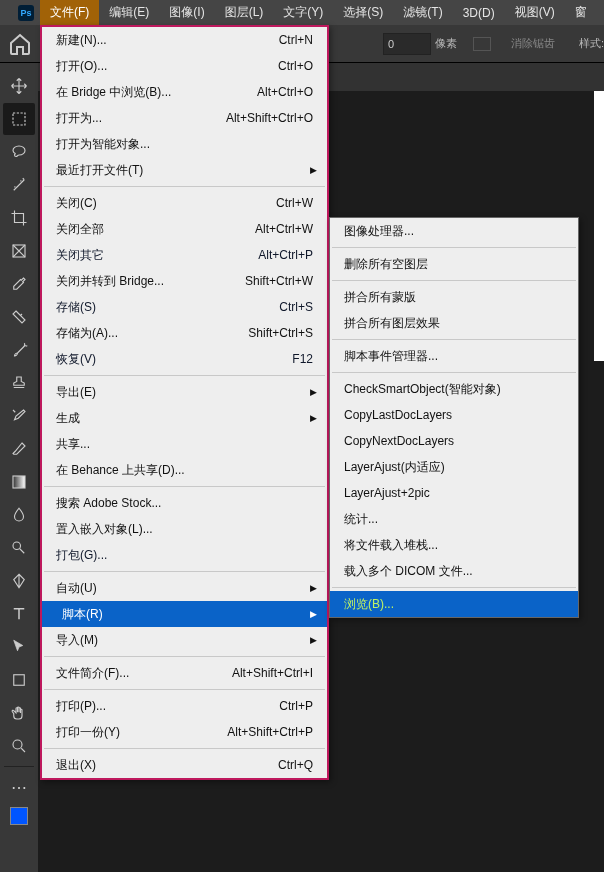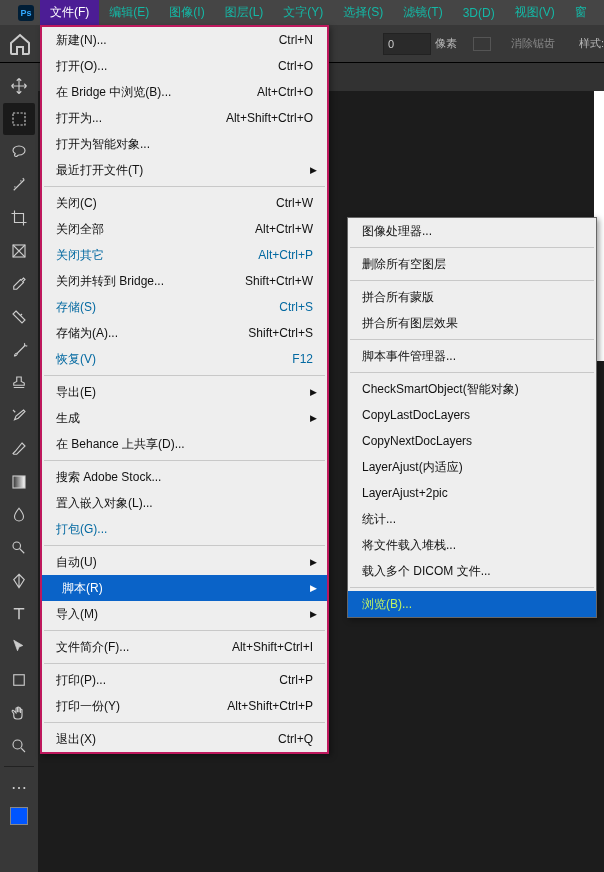--- a/index.html
+++ b/index.html
@@ -1,21 +1,21 @@
 <!DOCTYPE html>
 <html><head>
 <meta charset="utf-8">
 <style>
 * { margin: 0; padding: 0; box-sizing: border-box; font-family: "Microsoft YaHei", sans-serif; }
 body { width: 604px; height: 872px; background: #262626; overflow: hidden; color: #fff; }
 .menubar { background: #454545; height: 25px; display: flex; align-items: center; font-size: 12px; }
 .menubar .logo { width: 40px; display: flex; align-items: center; justify-content: center; padding-left: 12px; }
 .menubar .logo-box { width: 16px; height: 16px; background: #001e36; border-radius: 3px; display: flex; align-items: center; justify-content: center; font-size: 9px; color: #31a8ff; font-weight: bold; }
-.menubar .menuitem { padding: 0 10px; height: 100%; display: flex; align-items: center; color: #14b8a6; }
-.menubar .menuitem.active { background: #4c1d95; color: #fff; }
+.menubar .menuitem { padding: 0 10px; height: 100%; display: flex; align-items: center; color: #e5e5e5; }
+.menubar .menuitem.active { background: #a16207; color: #fff; }
 .optionbar { background: #383838; height: 38px; display: flex; align-items: center; padding-left: 8px; font-size: 11px; color: #bbb; border-bottom: 1px solid #000; }
 .optionbar .icn { width: 24px; height: 24px; margin-right: 10px; }
 .optionbar .inp { width: 48px; height: 22px; background: #2a2a2a; border: 1px solid #222; margin: 0 4px; display: flex; align-items: center; padding: 0 4px; color: #ccc; }
 .optionbar .spacer-right { color: #888; margin-left: 14px; }
 .content { display: flex; height: calc(872px - 63px); }
 .toolbar { width: 38px; background: #383838; padding-top: 6px; }
 .toolbar .tool { width: 32px; height: 32px; margin: 1px auto; display: flex; align-items: center; justify-content: center; color: #ccc; border-radius: 2px; position: relative; }
 .toolbar .tool.active { background: #1a1a1a; }
 .toolbar .tool svg { width: 18px; height: 18px; }
 .toolbar .colors { margin-top: 4px; display: flex; flex-direction: column; align-items: center; }
@@ -23,29 +23,29 @@
 .canvas-area { flex: 1; background: #1c1c1c; position: relative; }
 .tabstrip { height: 28px; background: #323232; }
 .canvas { position: absolute; top: 28px; right: 0; width: 10px; height: 270px; background: #fff; }
 .dropdown {
   position: absolute; top: 25px; left: 40px; width: 289px;
   background: #eeeeee; border: 2px solid #be185d;
   font-size: 12px; color: #111; z-index: 100;
   box-shadow: 2px 2px 6px rgba(0,0,0,0.4);
 }
 .dropdown .row { display: flex; align-items: center; height: 26px; padding: 0 14px; position: relative; }
-.dropdown .row.disabled { color: #0369a1; }
+.dropdown .row.disabled { color: #0f172a; }
 .dropdown .row.highlight { background: #0a63c8; color: #fff; padding-left: 20px; }
 .dropdown .label { flex: 1; }
 .dropdown .short { color: inherit; }
 .dropdown .sep { height: 1px; background: #c8c8c8; margin: 3px 2px; }
 .dropdown .arrow { position: absolute; right: 10px; }
 .dropdown .row.highlight .arrow { color: #fff; }
 .submenu {
-  position: absolute; top: 217px; left: 347px; width: 250px;
+  position: absolute; top: 217px; left: 329px; width: 250px;
   background: #eeeeee; border: 1px solid #666;
   font-size: 12px; color: #111; z-index: 101;
   box-shadow: 2px 2px 6px rgba(0,0,0,0.4);
 }
 .submenu .row { display: flex; align-items: center; height: 26px; padding: 0 14px; }
 .submenu .row.highlight { background: #0a63c8; color: #bef264; }
 .submenu .sep { height: 1px; background: #c8c8c8; margin: 3px 2px; }
 </style>
 </head>
 <body>
@@ -265,20 +265,23 @@
     <div class="sep"></div>
     <div class="row">
       <span class="label">导出(E)</span>
       <span class="arrow" style="font-size: 9px;">▶</span>
     </div>
     <div class="row">
       <span class="label">生成</span>
       <span class="arrow" style="font-size: 9px;">▶</span>
     </div>
     <div class="row">
+      <span class="label">共享...</span>
+    </div>
+    <div class="row">
       <span class="label">在 Behance 上共享(D)...</span>
     </div>
     <div class="sep"></div>
     <div class="row">
       <span class="label">搜索 Adobe Stock...</span>
     </div>
     <div class="row">
       <span class="label">置入嵌入对象(L)...</span>
     </div>
     <div class="row disabled">

